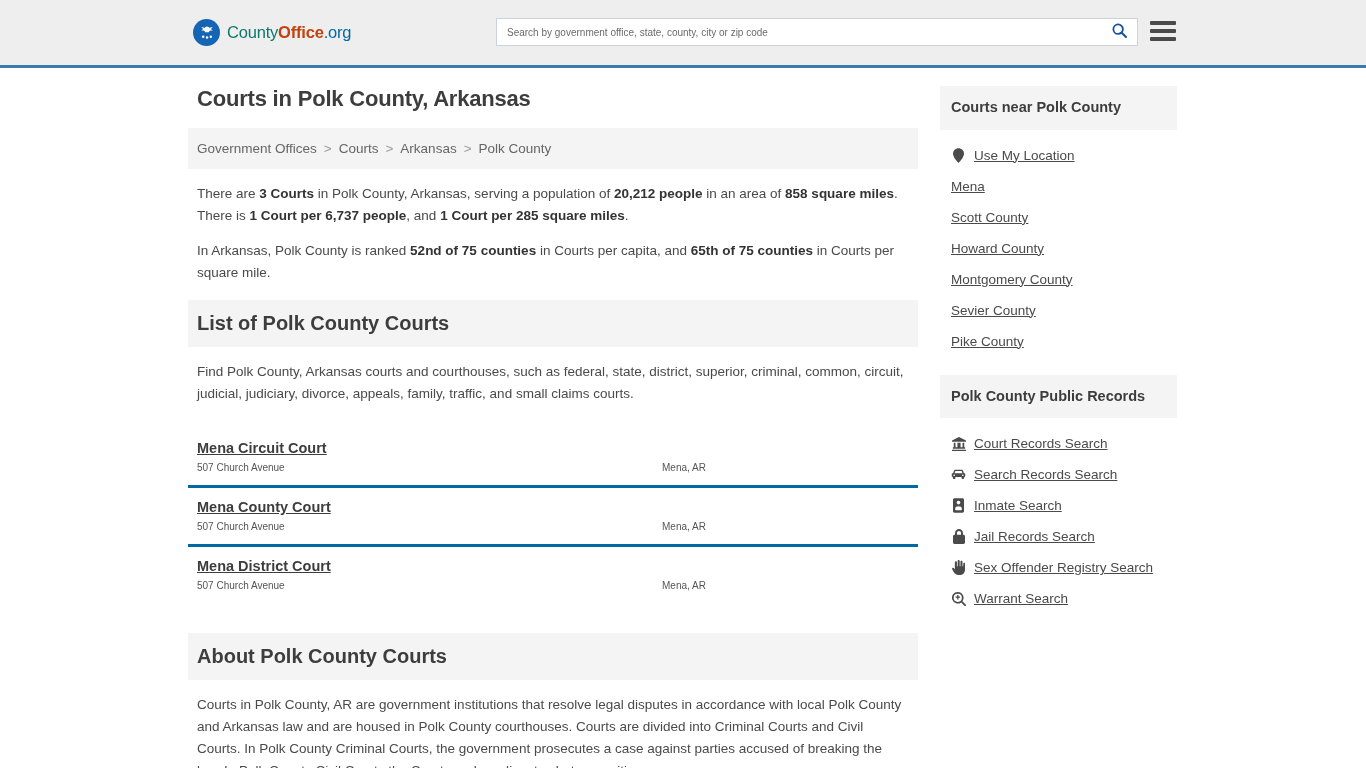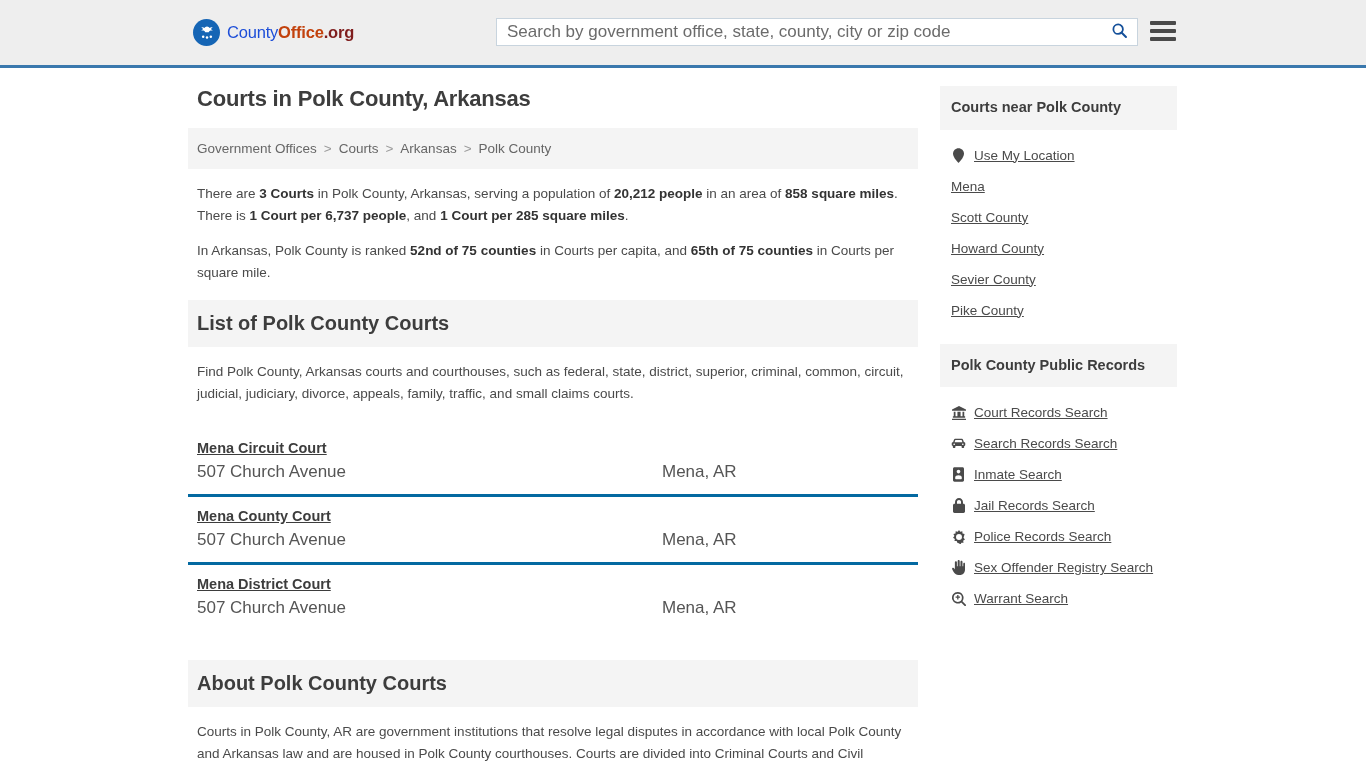--- a/index.html
+++ b/index.html
@@ -42,44 +42,44 @@
     justify-content: center;
     flex: 0 0 auto;
   }
   .brand-logo svg { display: block; }
   .brand-text {
     font-size: 16.5px;
     letter-spacing: -0.2px;
     white-space: nowrap;
     line-height: 1;
   }
-  .brand-text .t-county { color: #1d4ed8; }
+  .brand-text .t-county { color: #0f766e; }
   .brand-text .t-office { color: #c2410c; font-weight: bold; }
-  .brand-text .t-org { color: #7f1d1d; font-weight: bold; }
+  .brand-text .t-org { color: #0369a1; }
 
   .search-wrap {
     position: absolute;
     left: 496px;
     top: 18px;
     width: 642px;
     height: 28px;
     background: #ffffff;
     border: 1px solid #c8d4de;
     display: flex;
     align-items: center;
   }
   .search-input {
     flex: 1 1 auto;
     height: 100%;
     border: none;
     outline: none;
     background: transparent;
     padding: 0 10px;
     font-family: "Liberation Sans", sans-serif;
-    font-size: 17px;
+    font-size: 10px;
     color: #6d28d9;
   }
   .search-input::placeholder { color: #6b6b6b; }
   .search-btn {
     width: 36px;
     height: 100%;
     border: none;
     background: transparent;
     cursor: pointer;
     display: flex;
@@ -184,21 +184,21 @@
     font-size: 14.5px;
     font-weight: bold;
     color: #3d3d3d;
     text-decoration: underline;
     cursor: pointer;
     display: inline-block;
     margin-bottom: 6px;
   }
   .court-meta {
     display: flex;
-    font-size: 17px;
+    font-size: 10px;
     color: #555;
   }
   .court-addr { width: 465px; flex: 0 0 465px; }
   .court-city { flex: 1 1 auto; }
 
   .section-spacer { height: 30px; }
 
   
   .side-panel { margin-bottom: 14px; }
   .side-head {
@@ -336,20 +336,23 @@
             <a href="#" class="side-link no-icon">
               <span class="label">Mena</span>
             </a>
             <a href="#" class="side-link no-icon">
               <span class="label">Scott County</span>
             </a>
             <a href="#" class="side-link no-icon">
               <span class="label">Howard County</span>
             </a>
             <a href="#" class="side-link no-icon">
+              <span class="label">Montgomery County</span>
+            </a>
+            <a href="#" class="side-link no-icon">
               <span class="label">Sevier County</span>
             </a>
             <a href="#" class="side-link no-icon">
               <span class="label">Pike County</span>
             </a>
           </div>
       </div>
 
       <div class="side-panel">
         <div class="side-head">Polk County Public Records</div>
@@ -381,28 +384,20 @@
             <a href="#" class="side-link">
               <span class="ico">
                 <svg width="12" height="15" viewBox="0 0 13 16">
                   <path d="M6.5 0C4.1 0 2.2 1.9 2.2 4.3v1.9h-.6C.7 6.2 0 6.9 0 7.8v6.6c0 .9.7 1.6 1.6 1.6h9.8c.9 0 1.6-.7 1.6-1.6V7.8c0-.9-.7-1.6-1.6-1.6h-.6V4.3C10.8 1.9 8.9 0 6.5 0zm0 2.1c1.2 0 2.2 1 2.2 2.2v1.9H4.3V4.3c0-1.2 1-2.2 2.2-2.2z"></path>
                 </svg>
               </span>
               <span class="label">Jail Records Search</span>
             </a>
             <a href="#" class="side-link">
               <span class="ico">
-                <svg width="14" height="14" viewBox="0 0 16 16">
-                  <path d="M8 0 6.6 2.1 4.2 1.4l-.2 2.5-2.4.8 1.2 2.2-1.6 1.9 2.1 1.4-.5 2.5 2.5-.2 1 2.3L8 15.2l1.7 1.6 1-2.3 2.5.2-.5-2.5 2.1-1.4-1.6-1.9L14.4 4.7l-2.4-.8-.2-2.5-2.4.7L8 0zm0 4.6a3.4 3.4 0 1 1 0 6.8 3.4 3.4 0 0 1 0-6.8z"></path>
-                </svg>
-              </span>
-              <span class="label">Police Records Search</span>
-            </a>
-            <a href="#" class="side-link">
-              <span class="ico">
                 <svg width="13" height="15" viewBox="0 0 14 16">
                   <path d="M3.1 2.3c0-.6.5-1.1 1.1-1.1s1.1.5 1.1 1.1v4.3h.8V1.1C6.1.5 6.6 0 7.2 0s1.1.5 1.1 1.1v5.5h.8V1.9c0-.6.5-1.1 1.1-1.1s1.1.5 1.1 1.1v4.7h.8V4.1c0-.6.5-1.1 1.1-1.1S14 3.5 14 4.1v6.2c0 3.1-2.3 5.7-5.4 5.7H7c-2.4 0-4.3-1.3-5.4-3.4L.2 9.9c-.3-.6-.1-1.3.5-1.6.5-.3 1.2-.1 1.5.4l.9 1.5V2.3z"></path>
                 </svg>
               </span>
               <span class="label">Sex Offender Registry Search</span>
             </a>
             <a href="#" class="side-link">
               <span class="ico">
                 <svg width="14" height="14" viewBox="0 0 16 16">
                   <path d="M6.6 0a6.6 6.6 0 1 0 3.9 11.9l4 4a1 1 0 0 0 1.4-1.4l-4-4A6.6 6.6 0 0 0 6.6 0zm0 1.9a4.7 4.7 0 1 1 0 9.4 4.7 4.7 0 0 1 0-9.4zM5.9 3.4v1.8H4.1v1.5h1.8v1.8h1.5V6.7h1.8V5.2H7.4V3.4H5.9z"></path>

